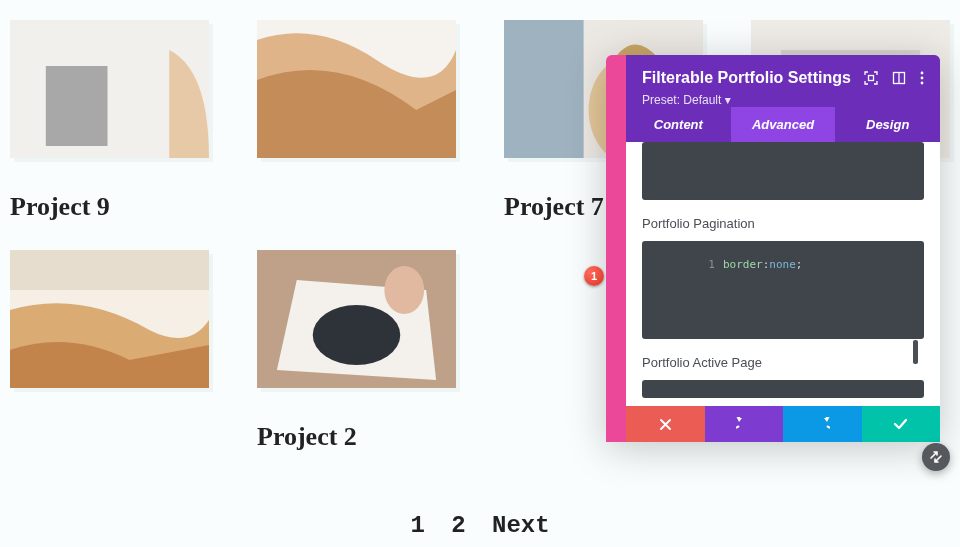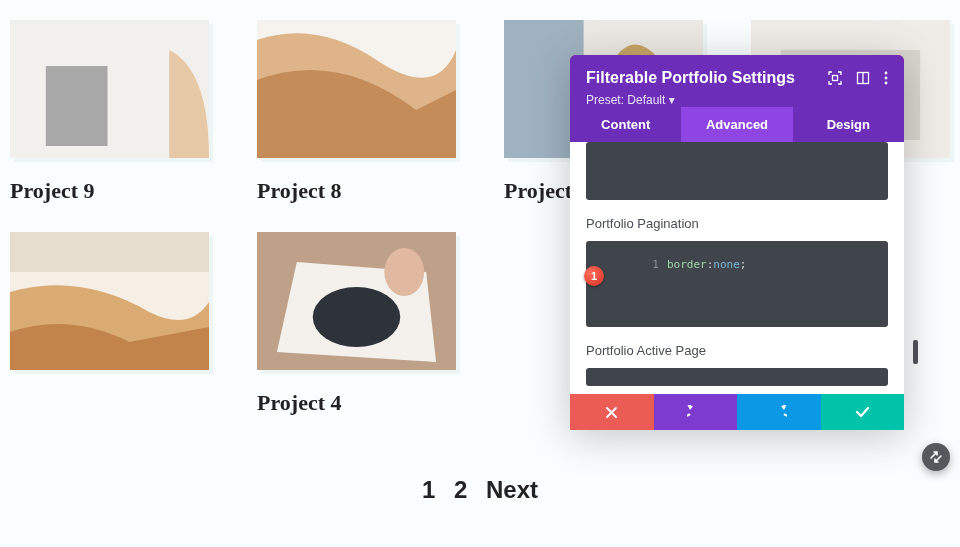--- a/index.html
+++ b/index.html
@@ -20,47 +20,48 @@
   .portfolio-item { }
   .thumb {
     width: 100%;
     height: 138px;
     background: #ddd;
     position: relative;
     box-shadow: 4px 4px 0 0 #eef6f5;
   }
   .thumb svg { width: 100%; height: 100%; display: block; }
   .caption {
-    margin-top: 20px;
-    font-size: 22px;
+    margin-top: 34px;
+    font-size: 26px;
     font-weight: bold;
     font-family: Georgia, serif;
     color: #222;
   }
   .pagination {
     margin-top: 60px;
     text-align: center;
     font-size: 24px;
-    font-family: Liberation Sans, sans-serif;
+    font-family: Liberation Mono, monospace;
     font-weight: bold;
     color: #222;
   }
   .pagination span { margin: 0 6px; cursor: pointer; }
 
   
   .panel {
     position: absolute;
     top: 55px;
-    left: 570px;
+    left: 606px;
     width: 334px;
-    background: #be185d;
+    background: #ec4899;
     border-radius: 6px 6px 0 0;
     box-shadow: 0 6px 40px rgba(0,0,0,0.22);
     font-family: -apple-system, "Segoe UI", Arial, sans-serif;
     overflow: hidden;
+    padding-left: 20px;
   }
   .panel-header {
     background: #6c2eb9;
     color: #fff;
     padding: 14px 16px 0 16px;
   }
   .panel-title-row {
     display: flex;
     align-items: center;
     justify-content: space-between;
@@ -76,20 +77,21 @@
   }
   .panel-icons span { display: inline-flex; cursor: pointer; }
   .preset {
     font-size: 12px;
     opacity: 0.85;
     margin-top: 6px;
   }
   .tabs {
     display: flex;
     background: #6c2eb9;
+    font-style: italic;
   }
   .tab {
     flex: 1;
     text-align: center;
     color: #fff;
     font-size: 13px;
     font-weight: 600;
     padding: 10px 0;
     cursor: pointer;
   }
@@ -115,21 +117,21 @@
   .tok-prop { color: #9fd8a8; }
   .tok-val  { color: #7bb8d9; }
   .tok-punc { color: #d2d6da; }
   .section-label {
     font-size: 13px;
     color: #4a4e55;
     margin: 16px 0 10px 0;
     font-family: -apple-system, Arial, sans-serif;
   }
   .spacer-block { height: 58px; }
-  .code-tall { height: 86px; }
+  .code-tall { height: 98px; }
   .code-short { height: 18px; overflow: hidden; }
 
   .panel-footer {
     display: flex;
     height: 36px;
   }
   .fbtn {
     flex: 1;
     display: flex;
     align-items: center;
@@ -198,21 +200,20 @@
   </div>
 
   <div class="portfolio-item">
     <div class="thumb">
       <svg viewBox="0 0 200 138" preserveAspectRatio="none">
         <rect width="200" height="138" fill="#f6f3ee"></rect>
         <path d="M0 20 Q60 0 120 40 Q180 80 200 30 L200 138 L0 138 Z" fill="#d9a876" opacity="0.85"></path>
         <path d="M0 60 Q80 30 160 90 L200 70 L200 138 L0 138 Z" fill="#b87a46" opacity="0.7"></path>
       </svg>
     </div>
-    <div class="caption">Project 8</div>
   </div>
 
   <div class="portfolio-item">
     <div class="thumb">
       <svg viewBox="0 0 200 138" preserveAspectRatio="none">
         <rect width="200" height="138" fill="#ece9e4"></rect>
         <rect x="0" y="0" width="80" height="138" fill="#9fb2c0"></rect>
         <ellipse cx="130" cy="90" rx="45" ry="55" fill="#e4c79a"></ellipse>
         <path d="M110 40 Q130 10 155 38 Q150 70 130 72 Q112 68 110 40" fill="#c9a667"></path>
       </svg>
@@ -243,21 +244,21 @@
 
   <div class="portfolio-item">
     <div class="thumb">
       <svg viewBox="0 0 200 138" preserveAspectRatio="none">
         <rect width="200" height="138" fill="#bfa088"></rect>
         <polygon points="20,120 180,130 170,40 40,30" fill="#f4f1ec"></polygon>
         <ellipse cx="100" cy="85" rx="44" ry="30" fill="#2d3338"></ellipse>
         <ellipse cx="148" cy="40" rx="20" ry="24" fill="#e0b9a0"></ellipse>
       </svg>
     </div>
-    <div class="caption">Project 4</div>
+    <div class="caption">Project 2</div>
   </div>
 </div>
 
 <div class="pagination">
   <span>1</span>
   <span>2</span>
   <span>Next</span>
 </div>
 
 <div class="panel">

